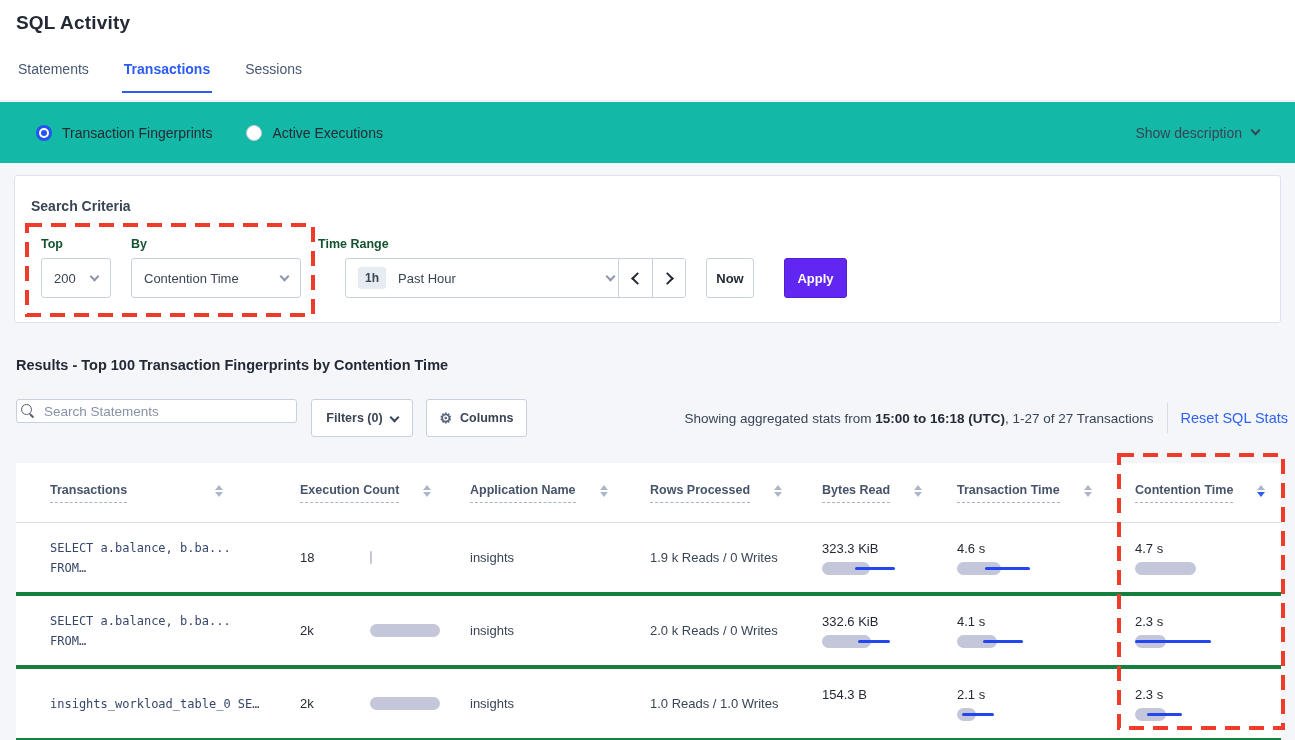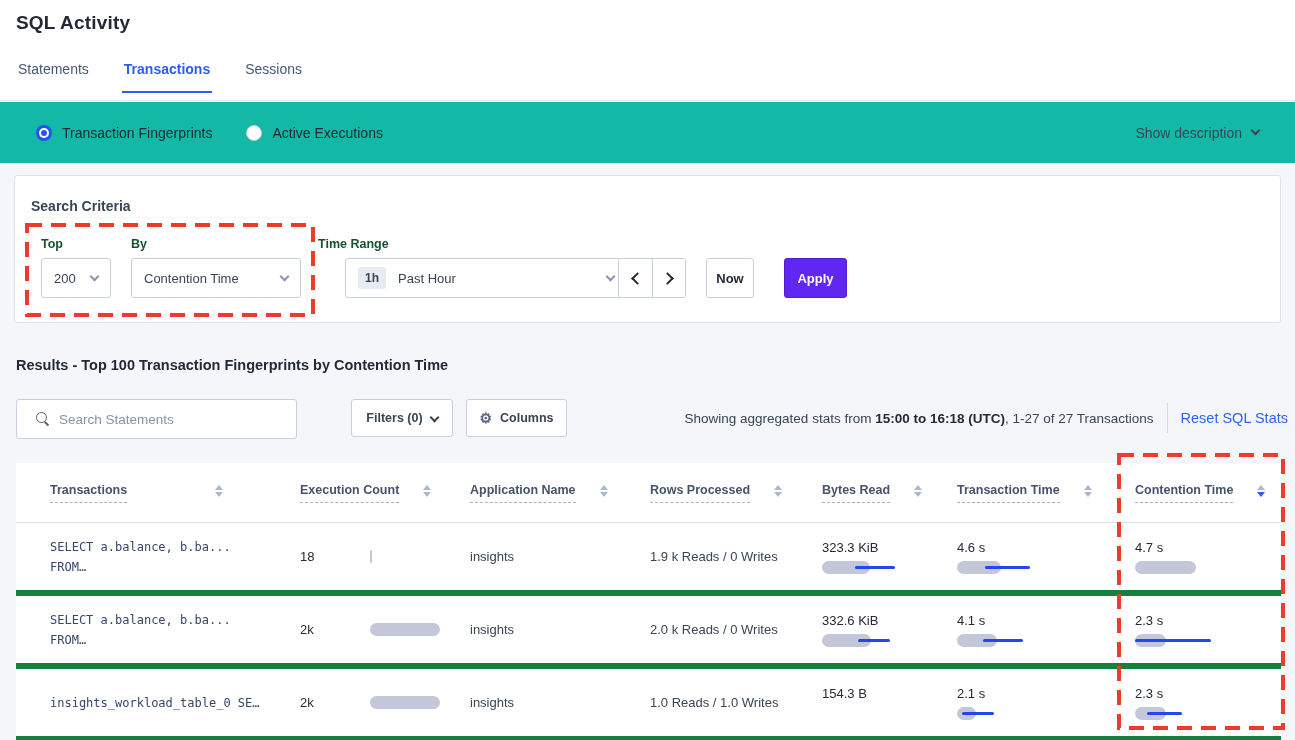--- a/index.html
+++ b/index.html
@@ -40,46 +40,46 @@
   .nav-btn + .nav-btn { border-left:1px solid #c8d0de; }
   .angle { width:9px; height:9px; border-right:2.5px solid #242a35; border-bottom:2.5px solid #242a35; }
   .angle.left { transform:rotate(135deg); margin-left:4px; }
   .angle.right { transform:rotate(-45deg); margin-right:4px; }
   .btn { position:absolute; top:82px; height:40px; border-radius:3px; border:1px solid #c8d0de; background:#fff; font-family:"Liberation Sans",sans-serif; font-size:13px; font-weight:700; color:#242a35; cursor:pointer; display:flex; align-items:center; justify-content:center; }
   .btn.primary { background:#6226f3; border-color:#521fd0; color:#fff; }
   
   .hl-rect { position:absolute; pointer-events:none; z-index:50; }
   
   .results-heading { position:absolute; left:16px; top:357px; font-size:14.5px; font-weight:700; color:#242a35; }
-  .search-box { position:absolute; left:16px; top:399px; width:281px; height:40px; background:#fff; border:1px solid #c8d0de; border-radius:3px; display:flex; align-items:center; padding:0 19px; gap:9px; }
+  .search-box { position:absolute; left:16px; top:399px; width:281px; height:24px; background:#fff; border:1px solid #c8d0de; border-radius:3px; display:flex; align-items:center; padding:0 4px; gap:9px; }
   .search-box input { border:none; outline:none; flex:1; font-size:13.5px; font-family:"Liberation Sans",sans-serif; color:#394455; background:transparent; }
   .search-box input::placeholder { color:#8792ab; }
   .mag { position:relative; width:14px; height:14px; flex:0 0 auto; }
   .mag::before { content:''; position:absolute; left:0; top:0; width:9px; height:9px; border:1.6px solid #565f73; border-radius:50%; }
   .mag::after { content:''; position:absolute; left:9px; top:9px; width:5px; height:1.6px; background:#565f73; transform:rotate(45deg); transform-origin:left center; }
-  .ctrl-btn { position:absolute; top:399px; height:38px; background:#fff; border:1px solid #c8d0de; border-radius:3px; display:flex; align-items:center; justify-content:center; gap:8px; font-size:12.5px; font-weight:700; color:#394455; cursor:pointer;margin-left:40px; }
+  .ctrl-btn { position:absolute; top:399px; height:38px; background:#fff; border:1px solid #c8d0de; border-radius:3px; display:flex; align-items:center; justify-content:center; gap:8px; font-size:12.5px; font-weight:700; color:#394455; cursor:pointer; }
   .gear { font-size:14px; color:#5b6780; line-height:1; }
   .stats-group { position:absolute; right:7px; top:399px; height:38px; display:flex; align-items:center; gap:13px; }
   .stats-text { font-size:13.5px; color:#394455; }
   .stats-text b { font-weight:700; color:#242a35; }
   .vdivider { width:1px; height:30px; background:#d5dbe6; }
   .reset-link { font-size:14.5px; color:#2f62f1; cursor:pointer; font-weight:500; }
   
   .table-card { position:absolute; left:16px; top:463px; width:1265px; height:277px; background:#fff; overflow:hidden; }
   .trow { display:grid; grid-template-columns:284px 170px 180px 172px 135px 178px 146px; align-items:center; }
   .thead { height:60px; border-bottom:1px solid #d9dfe9; }
   .th { display:flex; align-items:center; font-size:12.5px; font-weight:700; color:#46536b; cursor:pointer; }
   .th .lbl { border-bottom:1px dashed #a8b3c7; padding-bottom:5px; }
   .th.c1 { padding-left:34px; }
   .sort { display:inline-flex; flex-direction:column; gap:2px; margin-left:24px; margin-bottom:4px; }
   .th.c1 .sort { margin-left:88px; }
   .sort .up { width:0; height:0; border-left:4px solid transparent; border-right:4px solid transparent; border-bottom:5px solid #aeb7c9; }
   .sort .down { width:0; height:0; border-left:4px solid transparent; border-right:4px solid transparent; border-top:5px solid #aeb7c9; }
   .sort.active .down { border-top-color:#2b5cf5; }
-  .drow { height:73px; border-bottom:6px solid #15803d; }
+  .drow { height:73px; border-bottom:4px solid #15803d; }
   .cell { font-size:13px; color:#394455; }
   .sql-cell { padding-left:34px; font-family:"DejaVu Sans Mono", monospace; font-size:12px; color:#36476b; line-height:20px; cursor:pointer; }
   .exec-cell { display:flex; align-items:center; }
   .exec-cell .num { width:70px; color:#242a35; }
   .stack { display:flex; flex-direction:column; gap:6px; }
   .stack .num { color:#242a35; }
   .minichart { position:relative; width:80px; height:13px; }
   .minichart .bar { position:absolute; left:0; top:0; height:13px; background:#c3c7d9; border-radius:7px; }
   .minichart .line { position:absolute; top:5px; height:3px; background:#2446ee; border-radius:2px; }
 </style>

